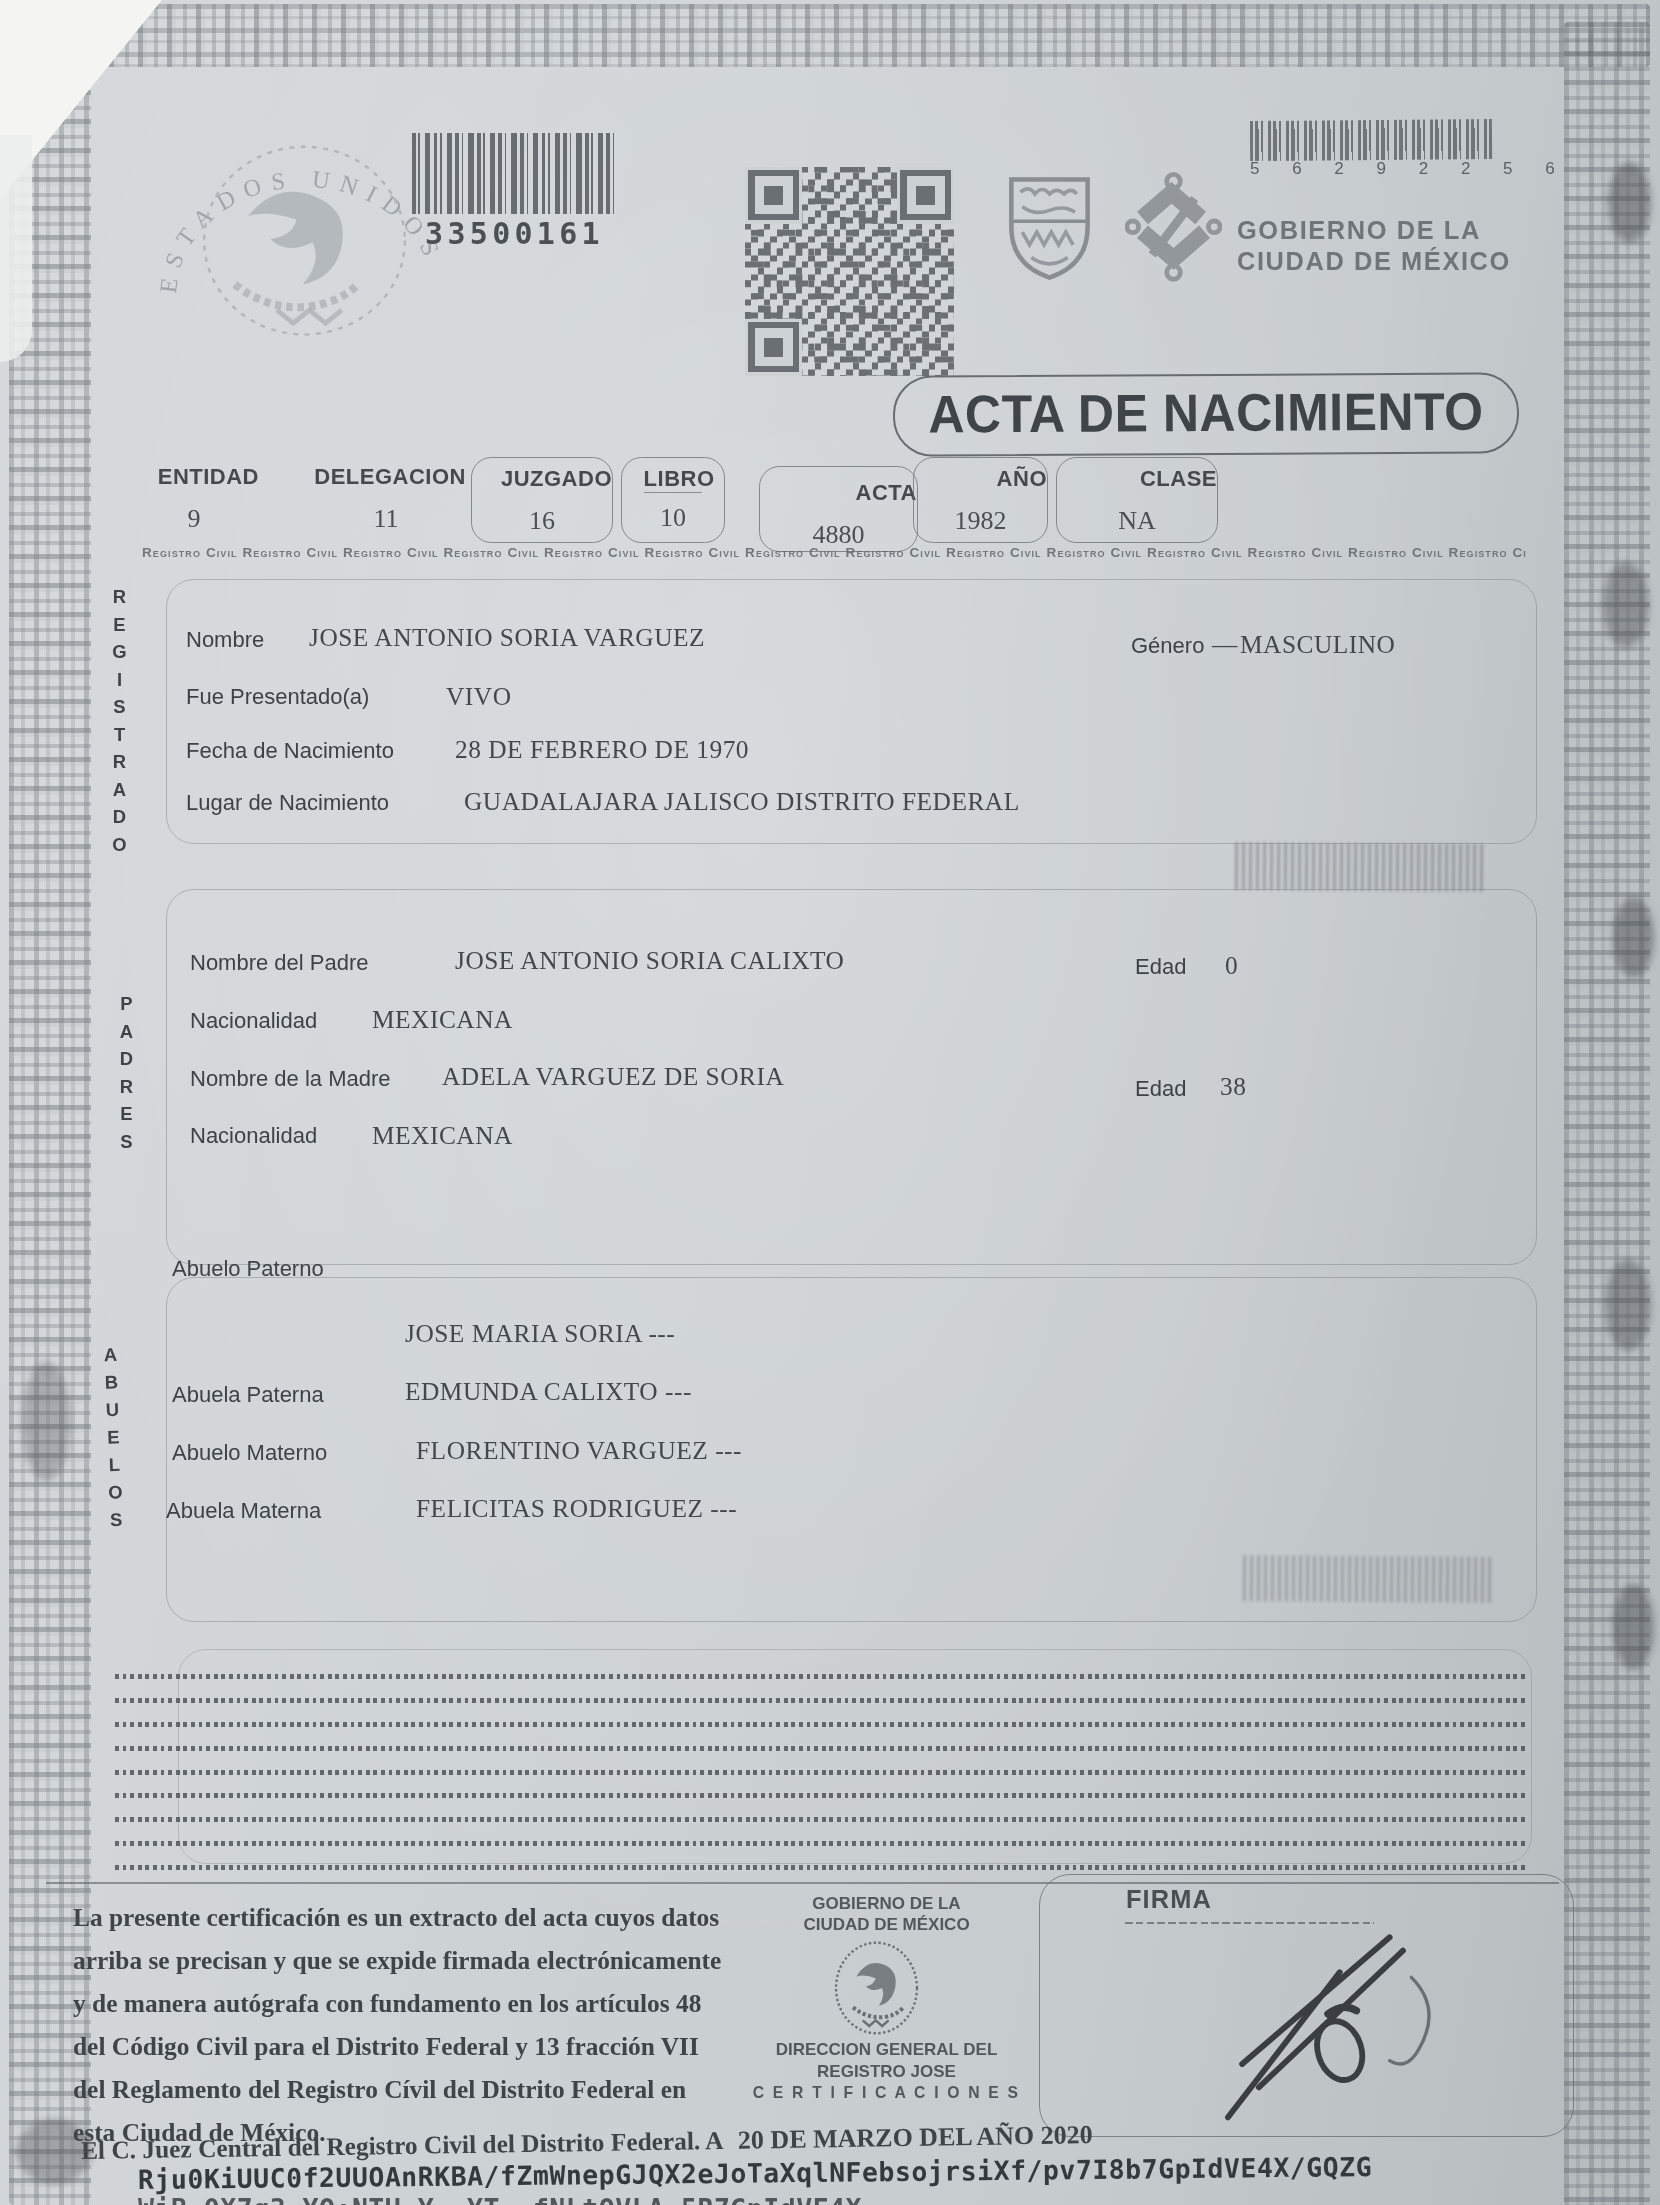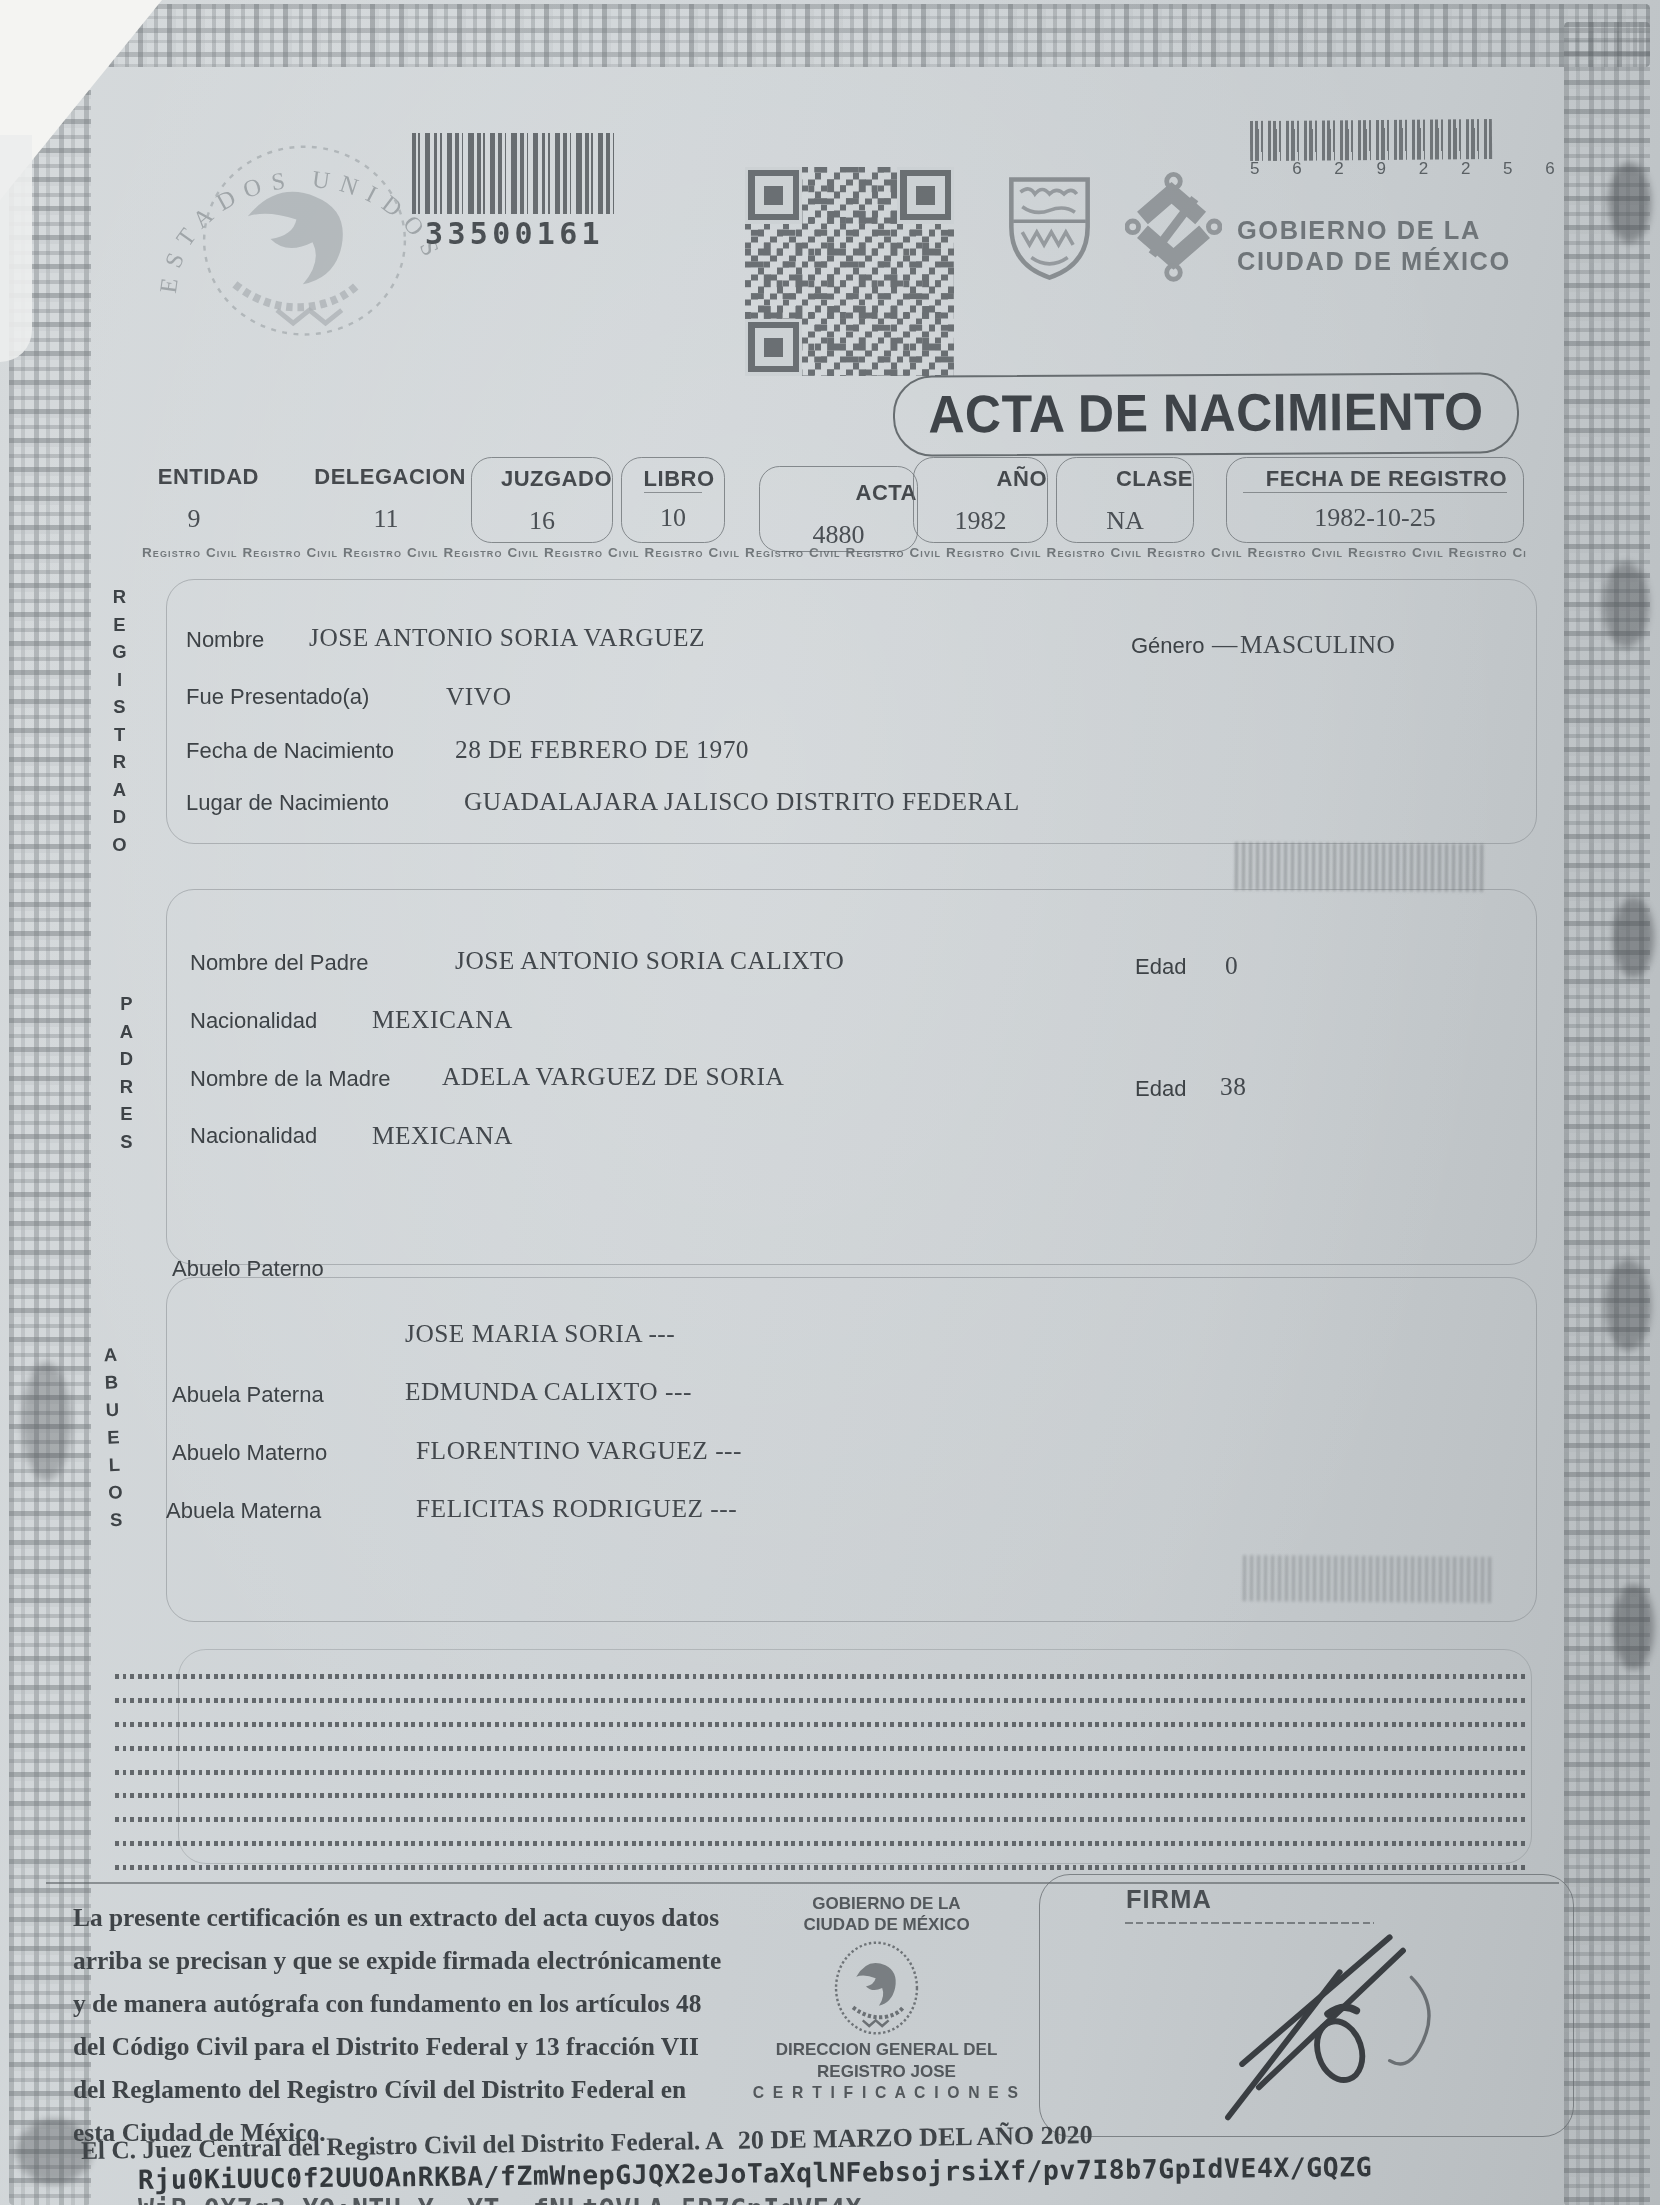--- a/index.html
+++ b/index.html
@@ -155,27 +155,23 @@
     <div class="fieldval" style="margin-top:10.8px;">10</div>
   </div>
   <div class="abs fieldbox" style="left:759px;top:466px;width:159px;height:86px;padding-top:13px;box-sizing:border-box;">
     <div class="fieldlbl">ACTA</div>
     <div class="fieldval">4880</div>
   </div>
   <div class="abs fieldbox" style="left:913px;top:457px;width:135px;height:86px;padding-top:7.6px;box-sizing:border-box;">
     <div class="fieldlbl">AÑO</div>
     <div class="fieldval">1982</div>
   </div>
-  <div class="abs fieldbox" style="left:1056px;top:457px;width:138px;height:86px;padding-top:7.6px;box-sizing:border-box;">
+  <div class="abs fieldbox" style="left:1056px;top:457px;width:162px;height:86px;padding-top:7.6px;box-sizing:border-box;">
     <div class="fieldlbl">CLASE</div>
     <div class="fieldval">NA</div>
-  </div>
-  <div class="abs fieldbox" style="left:1226px;top:457px;width:298px;height:86px;padding-top:7.6px;box-sizing:border-box;">
-    <div class="fieldlbl" style="border-bottom:1.6px solid rgba(90,95,99,.6);margin:0 16px;">FECHA DE REGISTRO</div>
-    <div class="fieldval" style="margin-top:10.8px;">1982-10-25</div>
   </div>
 
   <div class="abs" style="left:142px;top:545px;width:1384px;height:19.5px;overflow:hidden;font-variant:small-caps;font-weight:bold;font-size:13.5px;letter-spacing:1.1px;color:rgba(96,102,106,.85);white-space:nowrap;">Registro Civil Registro Civil Registro Civil Registro Civil Registro Civil Registro Civil Registro Civil Registro Civil Registro Civil Registro Civil Registro Civil Registro Civil Registro Civil Registro Civil</div>
 
   <div class="abs secbox" style="left:166px;top:579px;width:1369px;height:263px;"></div>
   <div class="abs vlabel" style="left:108px;top:586px;">REGISTRADO</div>
 
   <div class="abs lbl" style="left:186px;top:627px;">Nombre</div>
   <div class="abs val" style="left:295px;top:623px;">JOSE ANTONIO SORIA VARGUEZ</div>
   <div class="abs lbl" style="left:1131px;top:633px;">Género</div>

